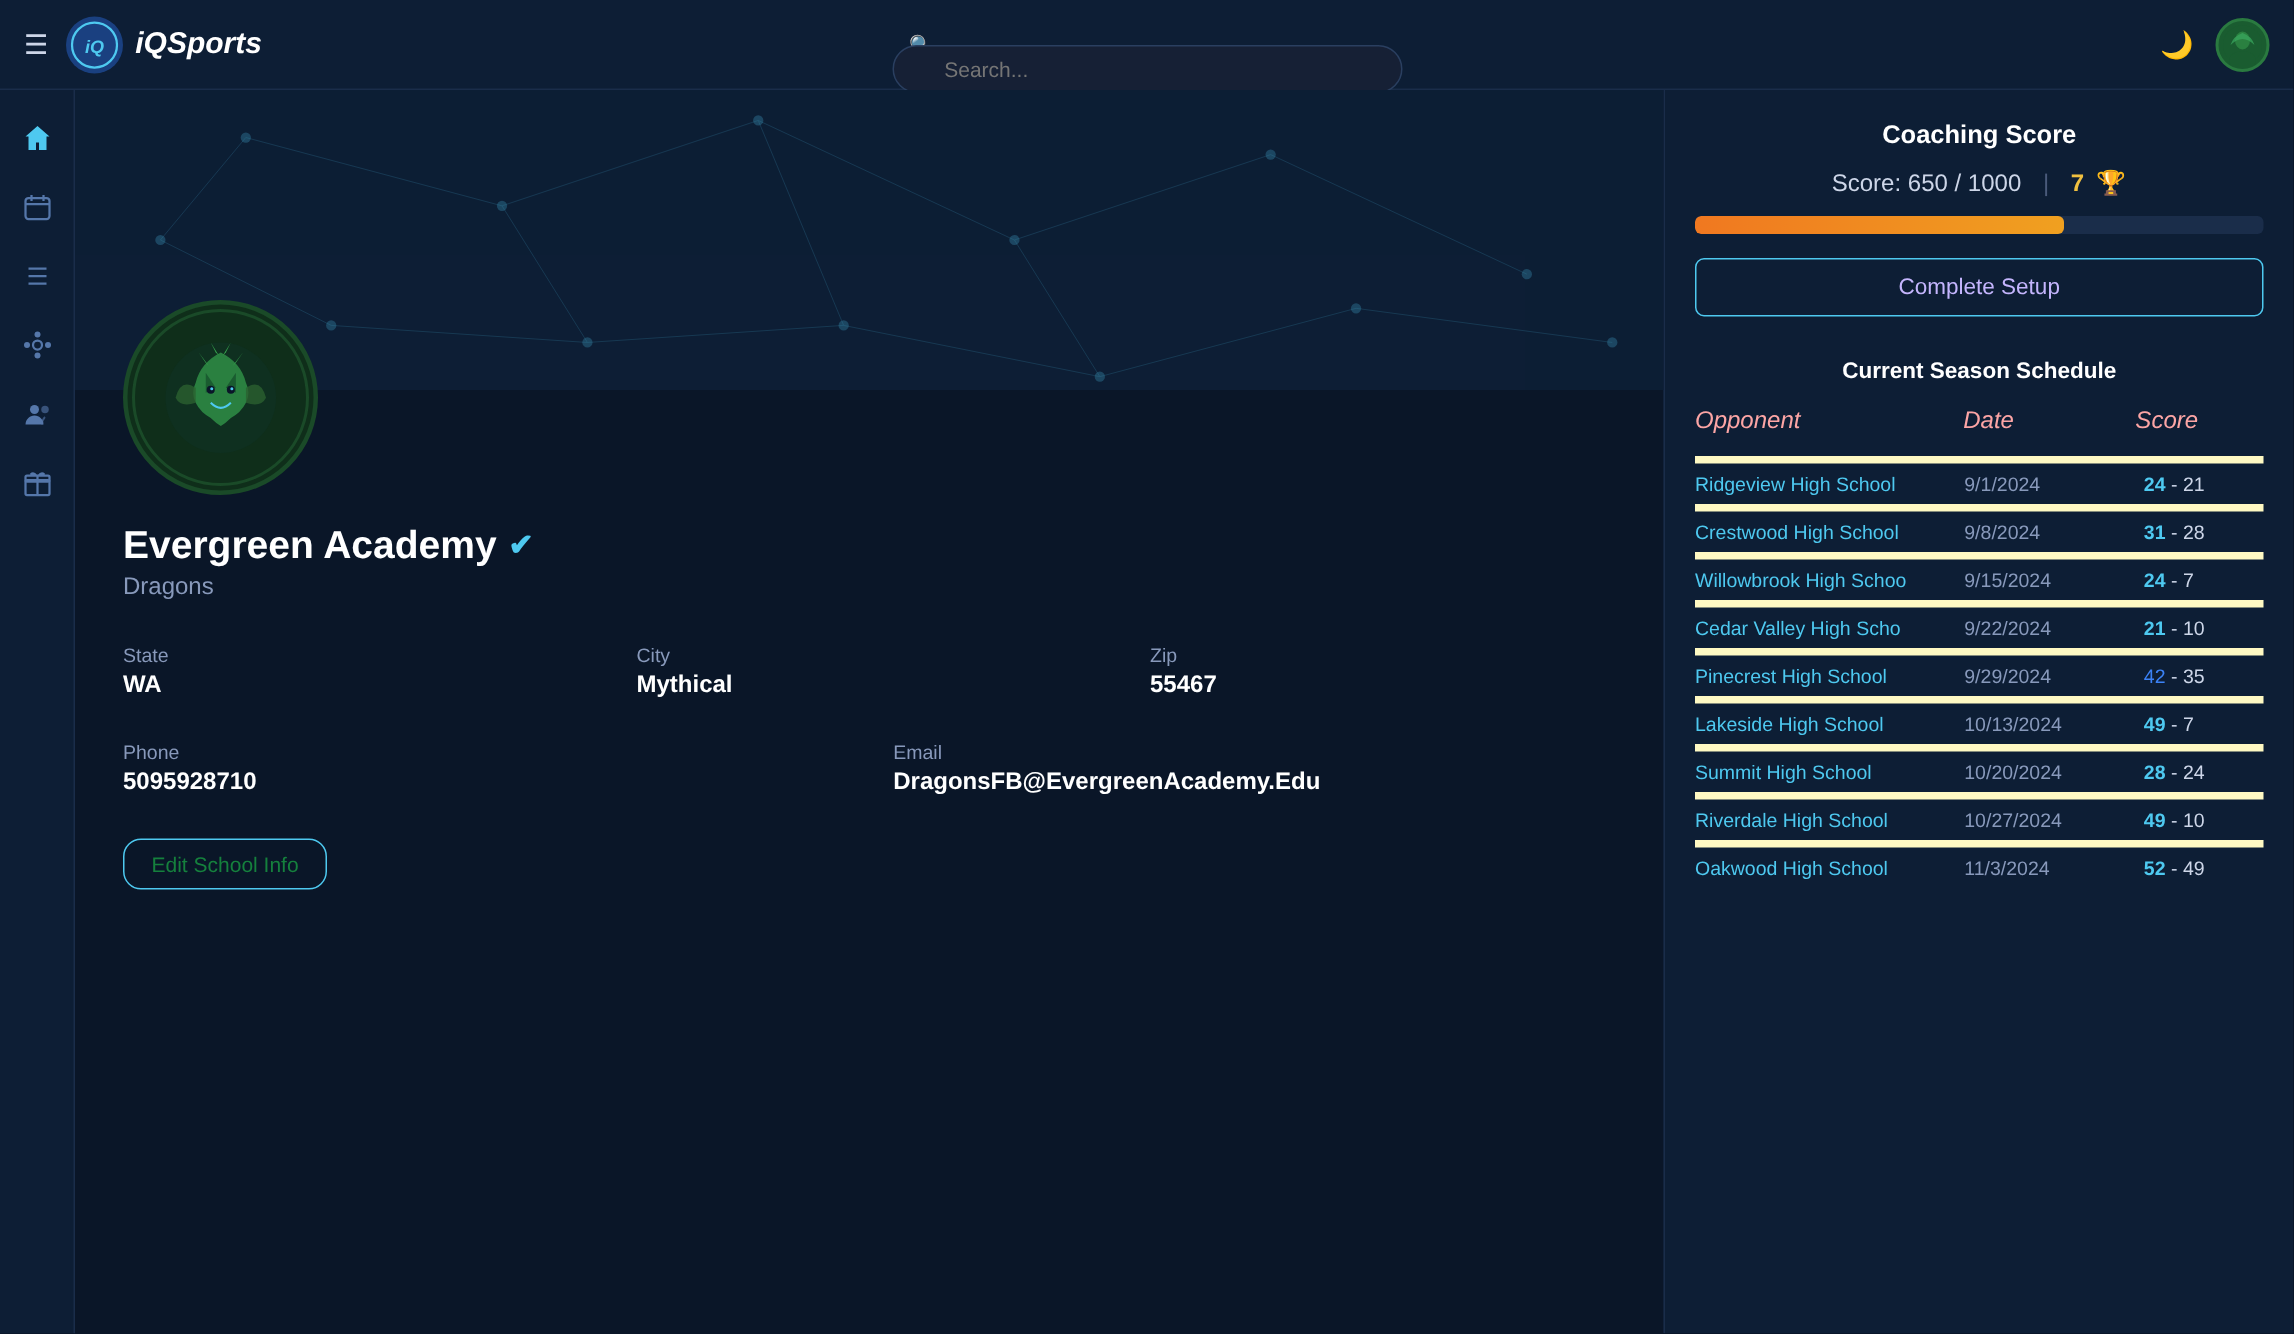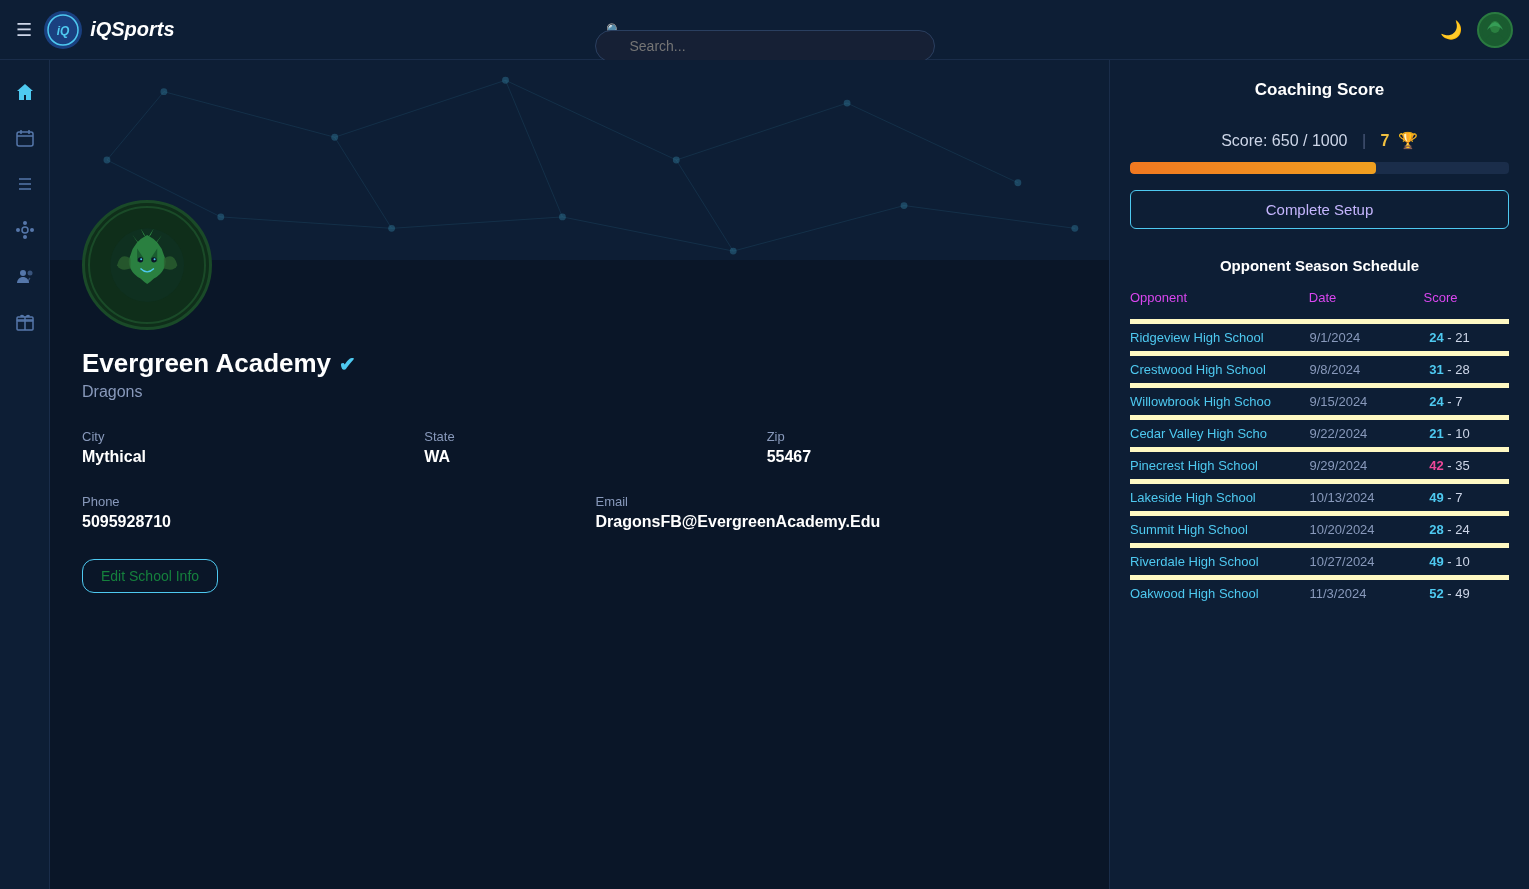--- a/index.html
+++ b/index.html
@@ -277,21 +277,21 @@
       border-left: 1px solid #1a2d4a;
       padding: 20px;
       overflow-y: auto;
     }
 
     .panel-title {
       color: #ffffff;
       font-size: 17px;
       font-weight: 600;
       text-align: center;
-      margin-bottom: 31px;
+      margin-bottom: 12px;
     }
 
     .score-display {
       text-align: center;
       margin-bottom: 12px;
     }
 
     .progress-bar-bg {
       background: #1a2d4a;
       border-radius: 4px;
@@ -325,24 +325,25 @@
       font-size: 15px;
       font-weight: 600;
       text-align: center;
       margin-bottom: 16px;
     }
 
     .schedule-header {
       display: grid;
       grid-template-columns: 1.6fr 1fr 0.8fr;
       gap: 8px;
-      color: #d946ef;
-      font-size: 13px;
+      color: #fca5a5;
+      font-size: 16px;
       margin-bottom: 8px;
       padding-bottom: 6px;
+      font-style: italic;
     }
 
     .schedule-row {
       display: grid;
       grid-template-columns: 1.6fr 1fr 0.8fr;
       gap: 20px;
       padding: 6px 0;
       font-size: 13px;
       border-top: 5px solid #fef9c3;
       align-items: center;
@@ -524,26 +525,26 @@
           
           <div class="team-name">
             <span>Evergreen Academy</span>
             <span class="verified-badge">✔</span>
           </div>
           <div class="team-mascot">Dragons</div>
 
           
           <div class="info-grid">
             <div>
+              <div class="info-label">State</div>
+              <div class="info-value">WA</div>
+            </div>
+            <div>
               <div class="info-label">City</div>
               <div class="info-value">Mythical</div>
-            </div>
-            <div>
-              <div class="info-label">State</div>
-              <div class="info-value">WA</div>
             </div>
             <div>
               <div class="info-label">Zip</div>
               <div class="info-value">55467</div>
             </div>
           </div>
 
           
           <div class="info-grid2">
             <div>
@@ -573,21 +574,21 @@
       <span style="color:#f0c040;font-weight:700">7</span>
       <span style="color:#f0c040;font-size:16px;margin-left:4px">🏆</span>
     </div>
 
         <div class="progress-bar-bg">
           <div class="progress-bar-fill"></div>
         </div>
 
         <button class="complete-setup-btn">Complete Setup</button>
 
-        <div class="schedule-title">Opponent Season Schedule</div>
+        <div class="schedule-title">Current Season Schedule</div>
 
         <div class="schedule-header">
           <span>Opponent</span>
           <span>Date</span>
           <span>Score</span>
         </div>
 
         <div id="schedule-rows">
             <div class="schedule-row">
       <span class="opp-name">Ridgeview High School</span>
@@ -614,21 +615,21 @@
       <span class="opp-name">Cedar Valley High Scho</span>
       <span class="row-date">9/22/2024</span>
       <span class="score-cell">
         <span style="color:#4ec9f0;font-weight:700">21</span> - <span style="color:#cdd6e8">10</span>
       </span>
     </div>
             <div class="schedule-row">
       <span class="opp-name">Pinecrest High School</span>
       <span class="row-date">9/29/2024</span>
       <span class="score-cell">
-        <span style="color:#ec4899;font-weight:700">42</span> - <span style="color:#cdd6e8">35</span>
+        <span style="color:#3b82f6;font-weight:400">42</span> - <span style="color:#cdd6e8">35</span>
       </span>
     </div>
             <div class="schedule-row">
       <span class="opp-name">Lakeside High School</span>
       <span class="row-date">10/13/2024</span>
       <span class="score-cell">
         <span style="color:#4ec9f0;font-weight:700">49</span> - <span style="color:#cdd6e8">7</span>
       </span>
     </div>
             <div class="schedule-row">

